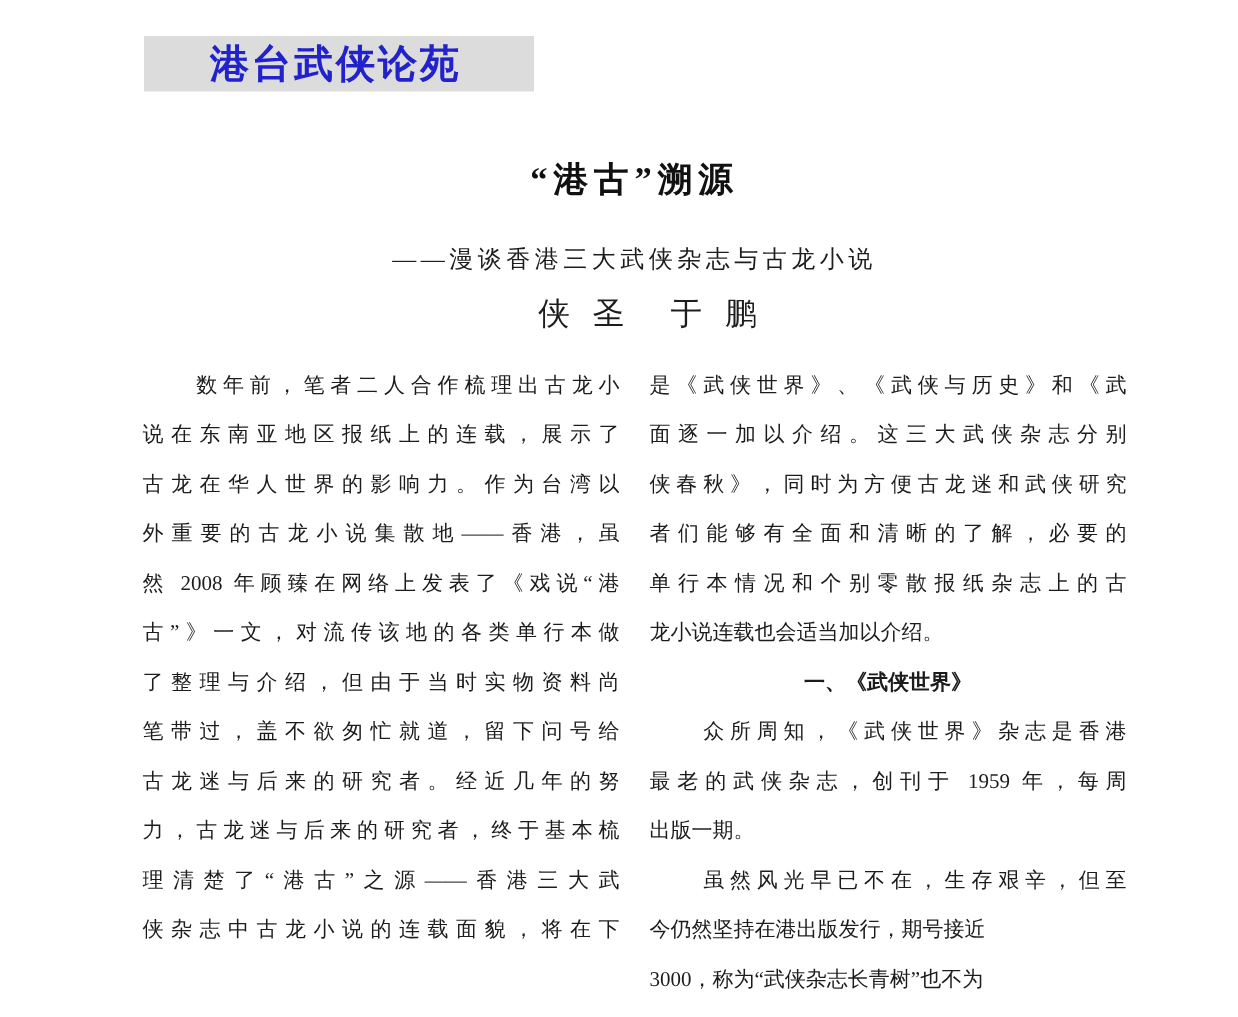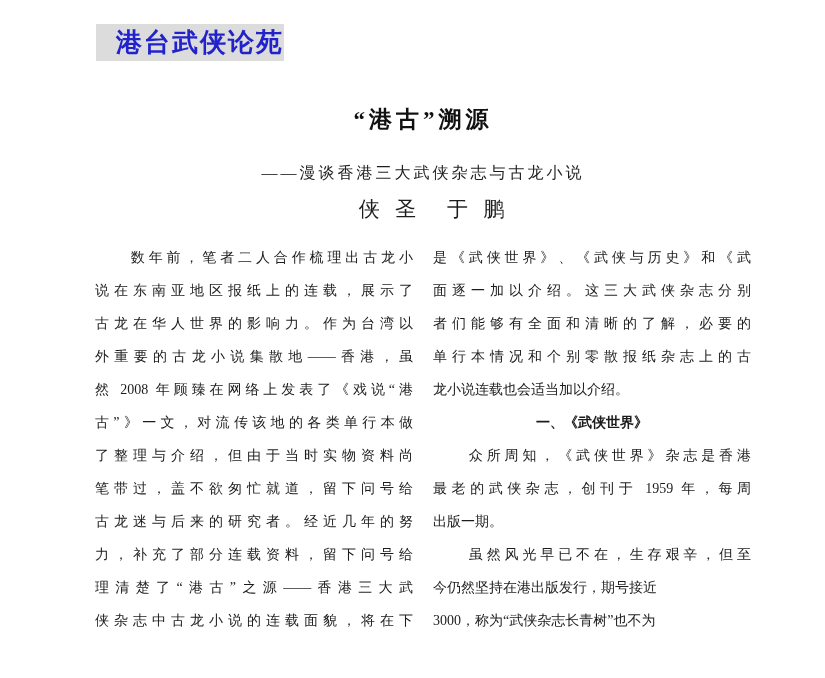--- a/index.html
+++ b/index.html
@@ -2,25 +2,25 @@
 <html><head>
 <meta charset="utf-8">
 <style>
   html, body { margin:0; padding:0; }
   body {
     width:825px; height:678px; background:#ffffff; overflow:hidden;
     font-family:"Liberation Serif","DejaVu Serif",serif;
   }
   .page { position:relative; width:825px; height:678px; background:#ffffff; }
   .banner {
-    position:absolute; left:96px; top:24px; width:188px; height:37px;
+    position:absolute; left:96px; top:24px; width:216px; height:37px;
     background:#dcdcdc; color:#2222cc;
     font-family:"Liberation Sans","DejaVu Sans",sans-serif;
     font-weight:bold; font-size:26px; line-height:37px;
-    text-align:right; letter-spacing:2px;
+    text-align:left; letter-spacing:2px;padding-left:44px;
   }
   .title {
     position:absolute; left:95px; top:104px; width:656px; margin:0;
     font-size:23px; font-weight:bold; text-align:center;
     letter-spacing:4px; color:#111111;
   }
   .subtitle {
     position:absolute; left:95px; top:163px; width:656px;
     text-align:center; font-size:16px; letter-spacing:3px; color:#1d1d1d;
   }
@@ -57,27 +57,28 @@
     <div class="col">
         <div class="line line-j">　　数年前，笔者二人合作梳理出古龙小</div>
         <div class="line line-j">说在东南亚地区报纸上的连载，展示了</div>
         <div class="line line-j">古龙在华人世界的影响力。作为台湾以</div>
         <div class="line line-j">外重要的古龙小说集散地——香港，虽</div>
         <div class="line line-j">然 2008 年顾臻在网络上发表了《戏说“港</div>
         <div class="line line-j">古”》一文，对流传该地的各类单行本做</div>
         <div class="line line-j">了整理与介绍，但由于当时实物资料尚</div>
         <div class="line line-j">笔带过，盖不欲匆忙就道，留下问号给</div>
         <div class="line line-j">古龙迷与后来的研究者。经近几年的努</div>
-        <div class="line line-j">力，补充了部分连载资料，留下问号给</div>
+        <div class="line line-j">力，古龙迷与后来的研究者，终于基本梳</div>
         <div class="line line-j">理清楚了“港古”之源——香港三大武</div>
         <div class="line line-j">侠杂志中古龙小说的连载面貌，将在下</div>
       </div>
     <div class="col">
         <div class="line line-j">是《武侠世界》、《武侠与历史》和《武</div>
         <div class="line line-j">面逐一加以介绍。这三大武侠杂志分别</div>
+        <div class="line line-j">侠春秋》，同时为方便古龙迷和武侠研究</div>
         <div class="line line-j">者们能够有全面和清晰的了解，必要的</div>
         <div class="line line-j">单行本情况和个别零散报纸杂志上的古</div>
         <div class="line line-p">龙小说连载也会适当加以介绍。</div>
         <div class="line line-h">一、《武侠世界》</div>
         <div class="line line-j">　　众所周知，《武侠世界》杂志是香港</div>
         <div class="line line-j">最老的武侠杂志，创刊于 1959 年，每周</div>
         <div class="line line-p">出版一期。</div>
         <div class="line line-j">　　虽然风光早已不在，生存艰辛，但至</div>
         <div class="line line-p">今仍然坚持在港出版发行，期号接近</div>
         <div class="line line-p">3000，称为“武侠杂志长青树”也不为</div>

